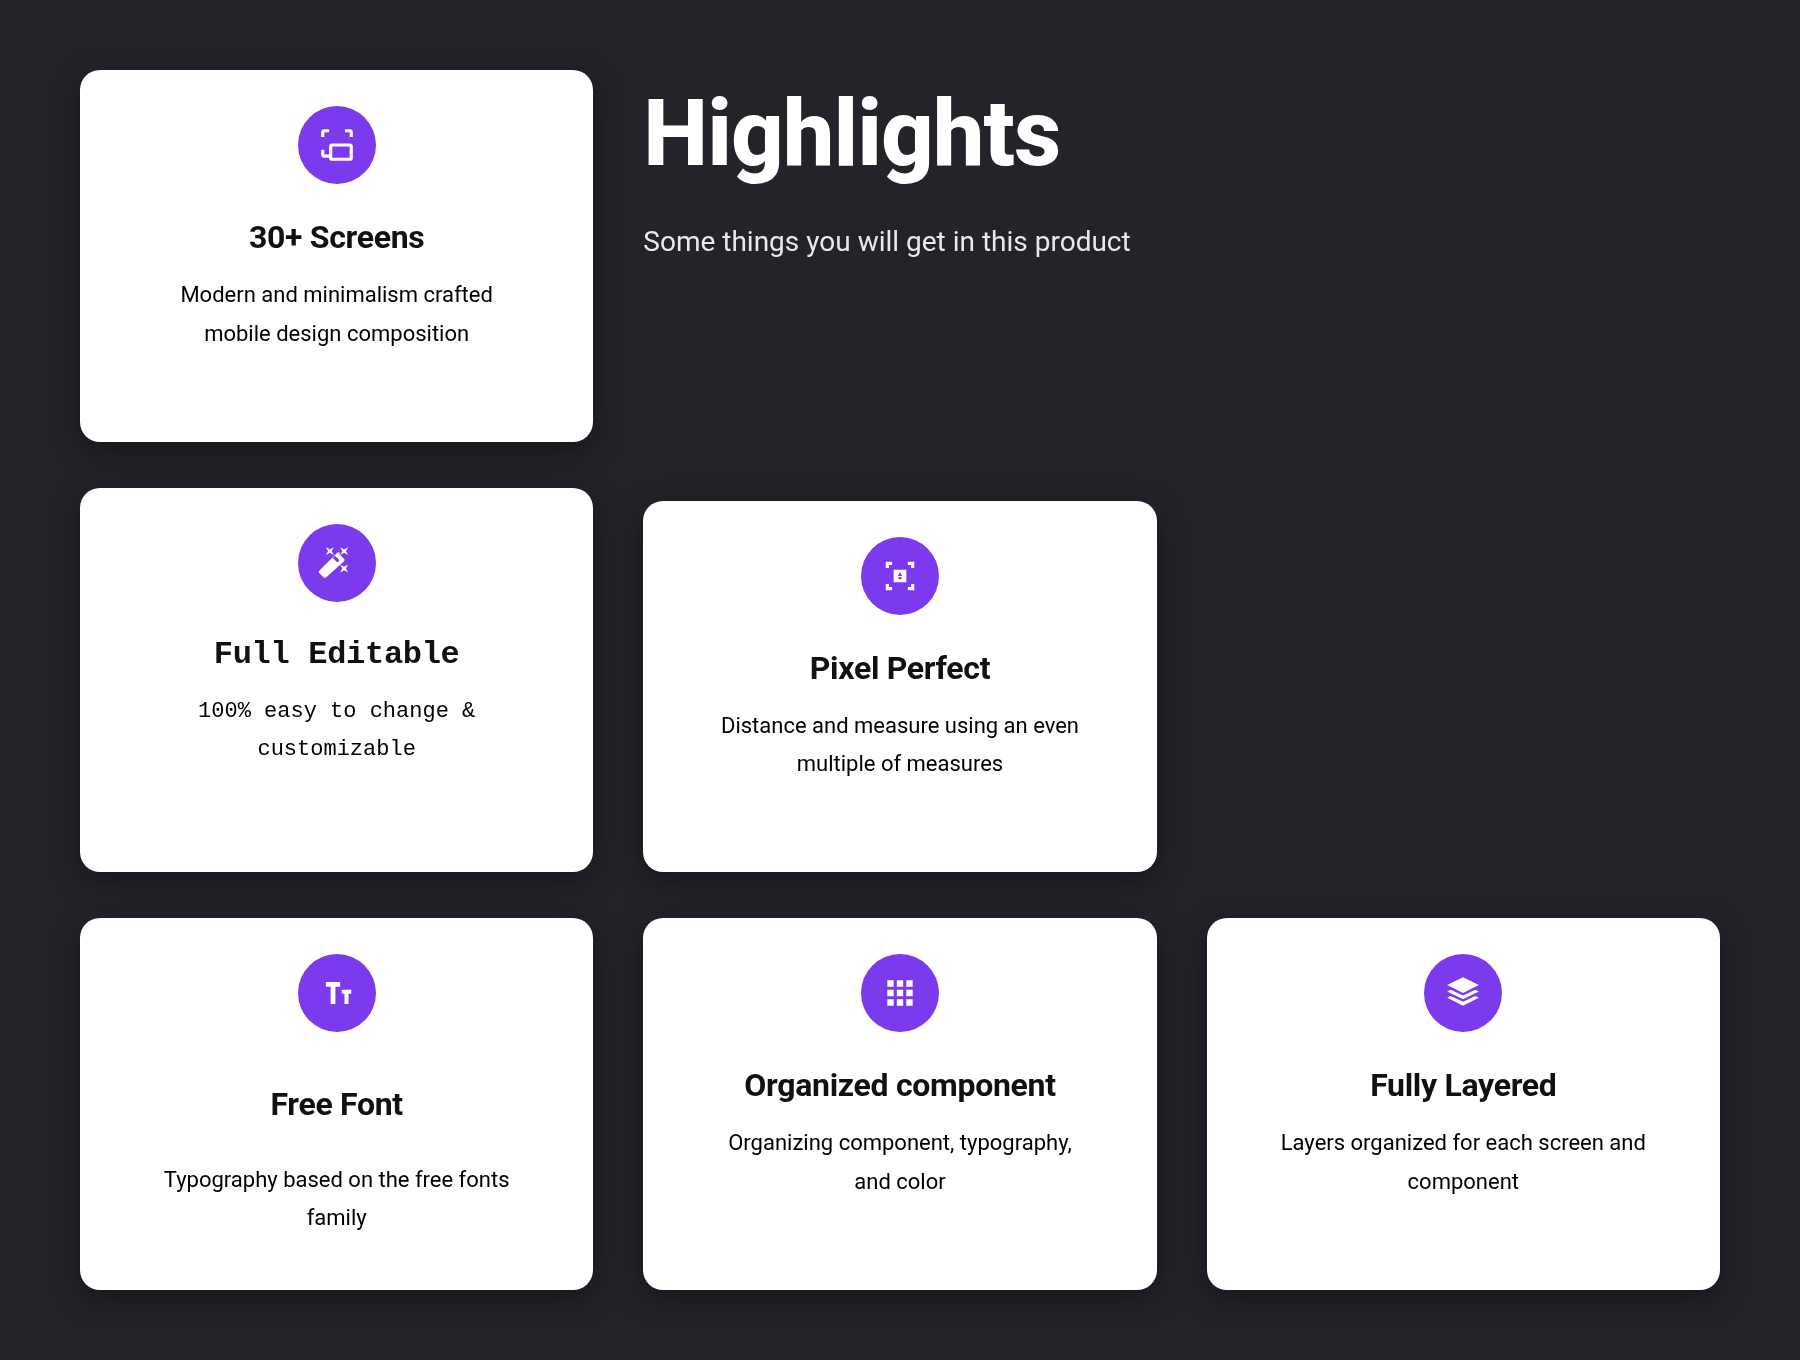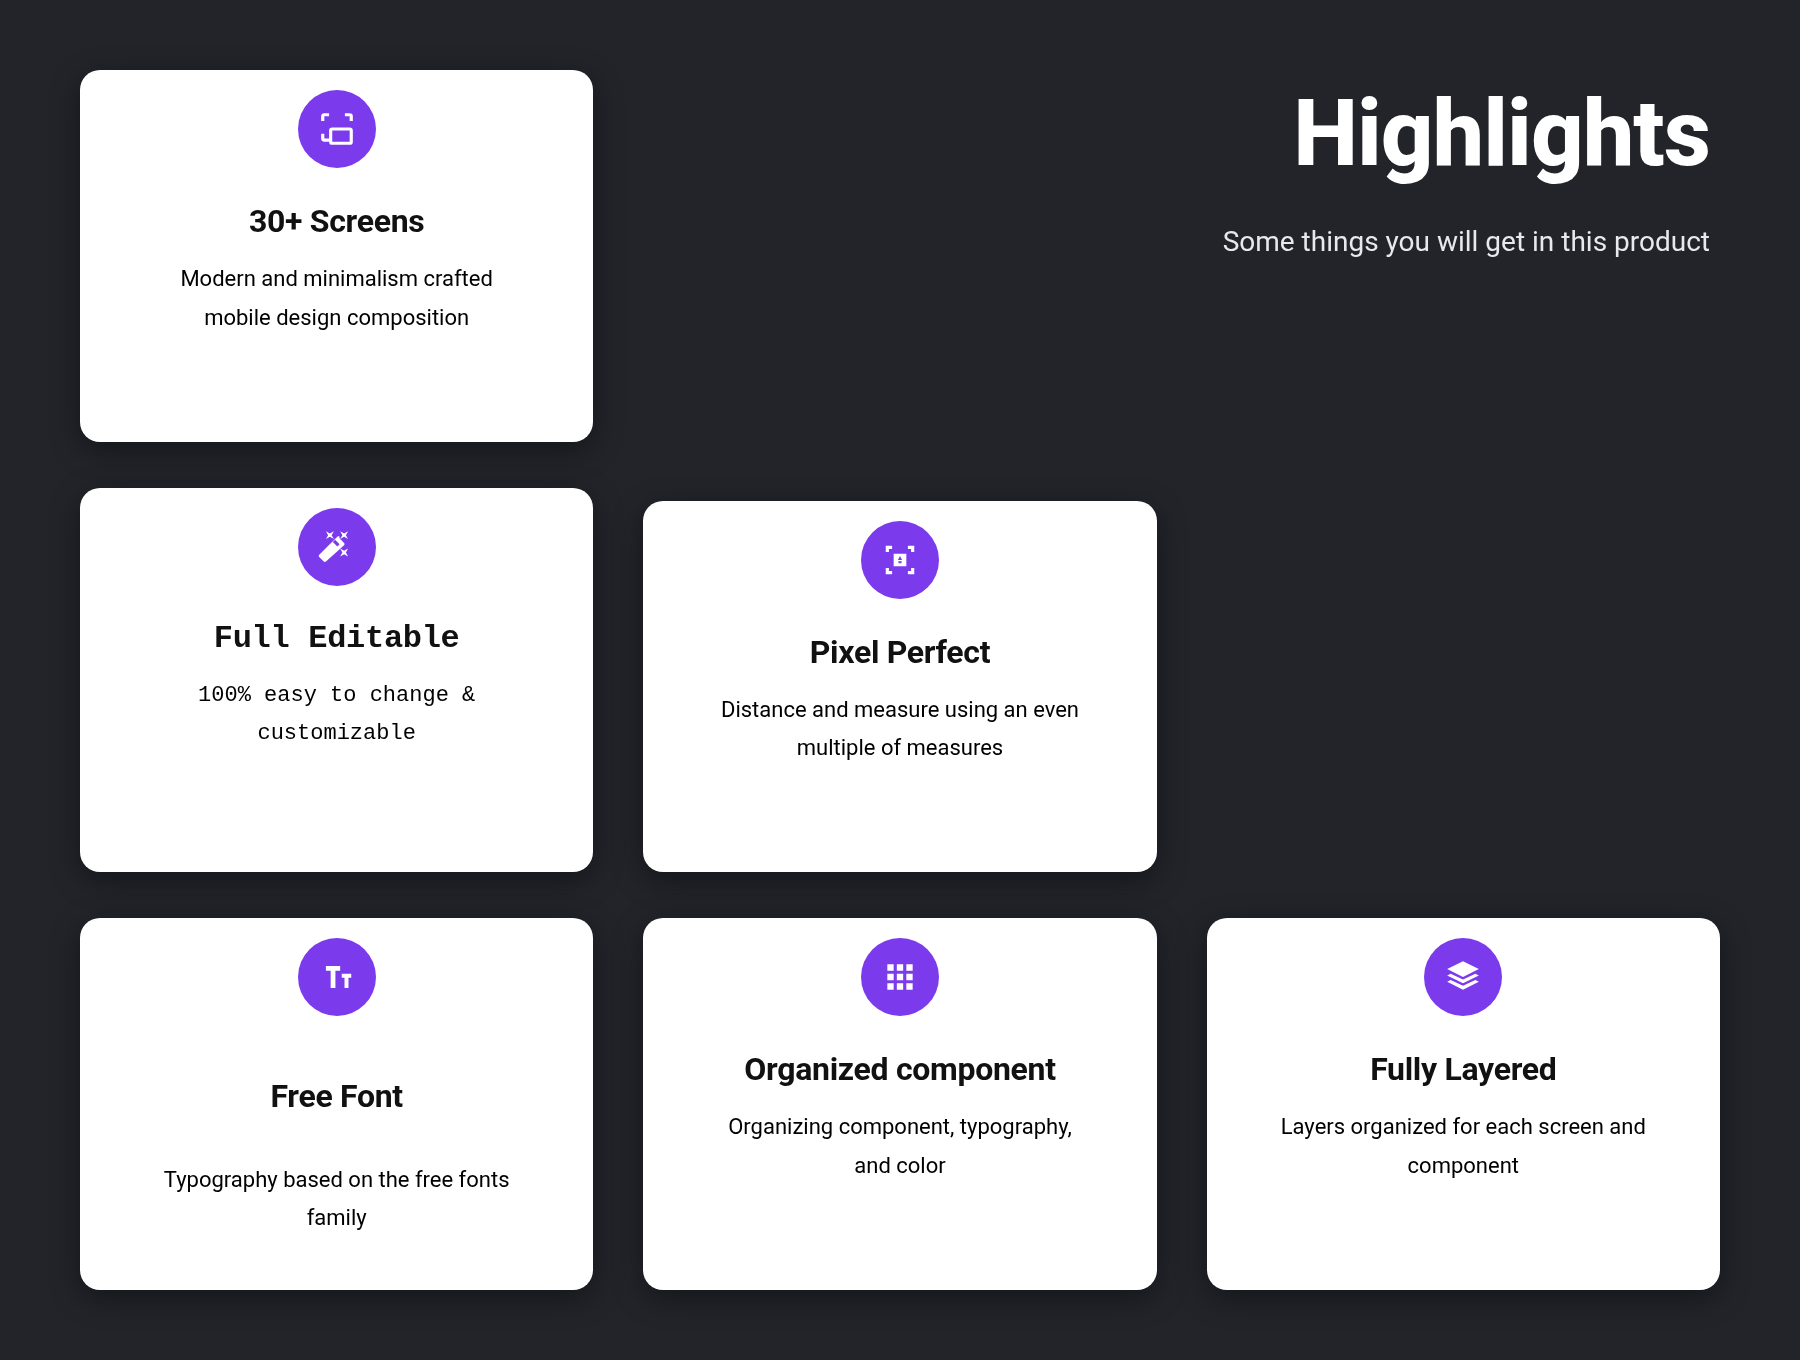--- a/index.html
+++ b/index.html
@@ -19,21 +19,21 @@
     padding: 70px 80px;
     display: grid;
     grid-template-columns: repeat(3, 1fr);
     grid-template-rows: auto auto auto;
     gap: 46px 50px;
     height: 100%;
   }
   .card {
     background: #ffffff;
     border-radius: 20px;
-    padding: 20px 40px 52px;
+    padding: 36px 40px 52px;
     display: flex;
     flex-direction: column;
     align-items: center;
     text-align: center;
     box-shadow: 0 8px 30px rgba(0,0,0,0.4);
   }
   .icon-circle {
     width: 78px;
     height: 78px;
     border-radius: 50%;
@@ -59,21 +59,21 @@
     font-size: 22px;
     color: #000000;
     line-height: 1.75;
     max-width: 380px;
   }
   .header-block {
     grid-column: 2 / 4;
     grid-row: 1;
     display: flex;
     flex-direction: column;
-    align-items: flex-end;
+    align-items: flex-start;
     justify-content: flex-start;
     padding-top: 10px;
     padding-right: 10px;
     text-align: right;
   }
   .header-title {
     color: #ffffff;
     font-size: 92px;
     font-weight: 800;
     letter-spacing: -1px;

